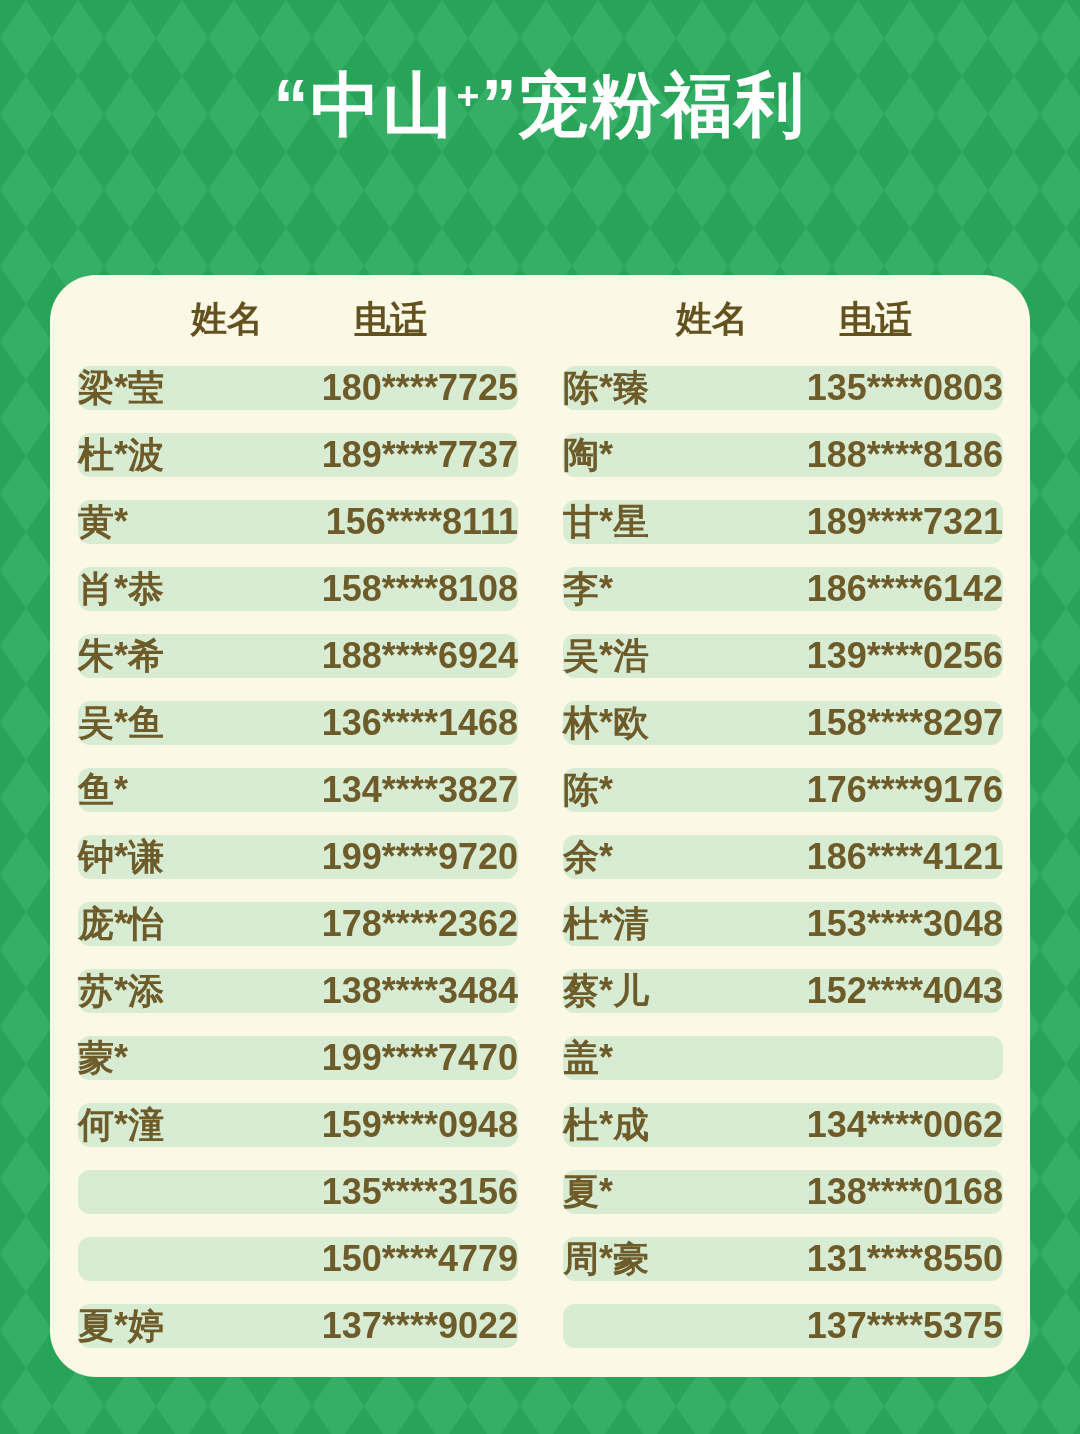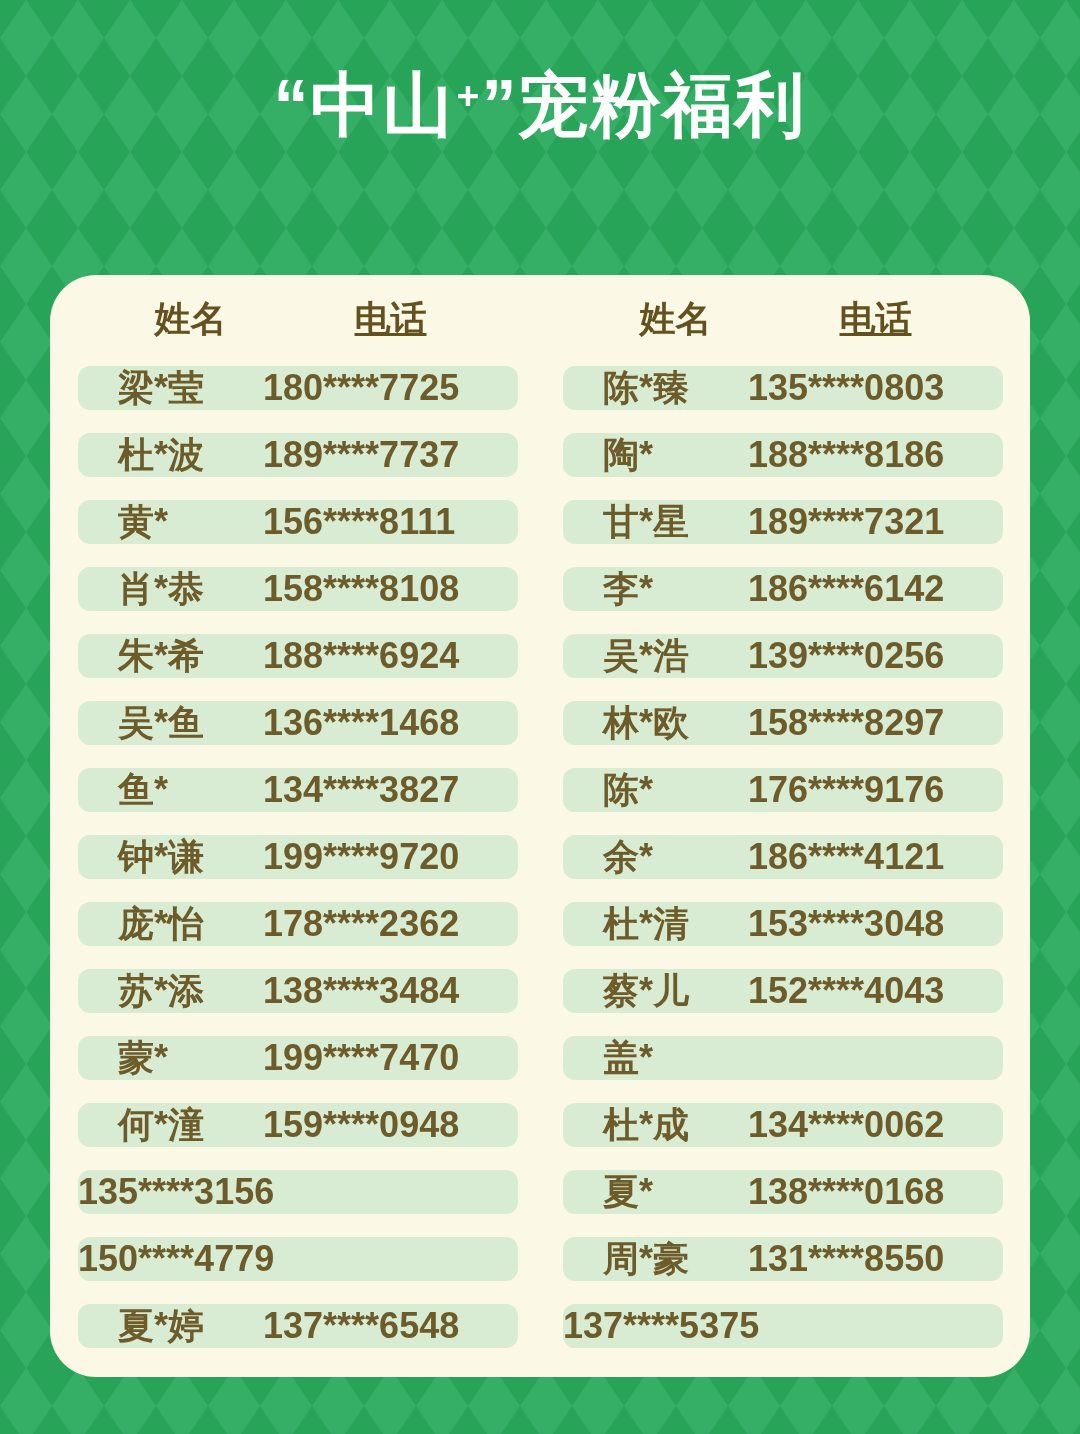--- a/index.html
+++ b/index.html
@@ -48,45 +48,45 @@
   .col-right { left: 513px; }
   .col-header {
     position: absolute; top: 0; left: 0;
     width: 440px; height: 88px;
     display: flex; align-items: center;
     color: #63511f;
     font-size: 36px; font-weight: 700;
   }
   .h-name {
     width: 185px; padding-left: 40px;
-    box-sizing: border-box; text-align: center;
+    box-sizing: border-box; text-align: right;
   }
   .h-phone { flex: 1; text-align: center; text-decoration: underline; }
   .rows {
     position: absolute; top: 91px; left: 0;
     width: 440px;
     display: flex; flex-direction: column;
     gap: 23px;
   }
   .pill {
     height: 44px;
     background: #d8ecd3;
     border-radius: 12px;
     display: flex; align-items: center;
     color: #6e5b2a;
     font-size: 36px; font-weight: 600;
     line-height: 44px;
     white-space: nowrap;
   }
   .pill .name {
-    width: 185px; padding-left: 40px;
+    width: 185px; 
     box-sizing: border-box; text-align: left;
     overflow: visible;
   }
-  .pill .phone { flex: 1; text-align: left; letter-spacing: 0px; }
+  .pill .phone { flex: 1; text-align: right; letter-spacing: 0px; }
 </style>
 </head>
 <body>
 
 <div class="poster">
 
   <svg class="bg" xmlns="http://www.w3.org/2000/svg" width="1080" height="1434">
     <defs>
       <pattern id="argyle" width="52" height="76" patternUnits="userSpaceOnUse">
         <rect width="52" height="76" fill="#28a459"></rect>
@@ -171,21 +171,21 @@
   <div class="pill">
     <span class="phone">135****3156</span>
   </div>
 
   <div class="pill">
     <span class="phone">150****4779</span>
   </div>
 
   <div class="pill">
     <span class="name">夏*婷</span>
-    <span class="phone">137****6548</span>
+    <span class="phone">137****9022</span>
   </div>
 </div>
     </section>
 
     <section class="col col-right">
       <div class="col-header">
         <span class="h-name">姓名</span>
         <span class="h-phone">电话</span>
       </div>
       <div class="rows">

